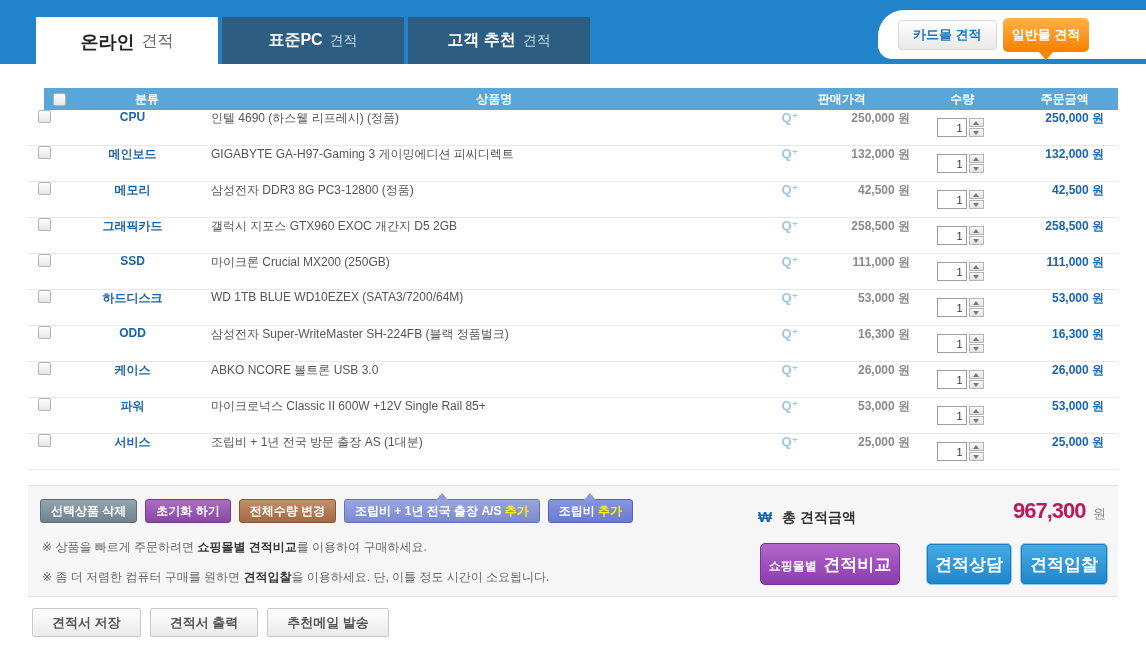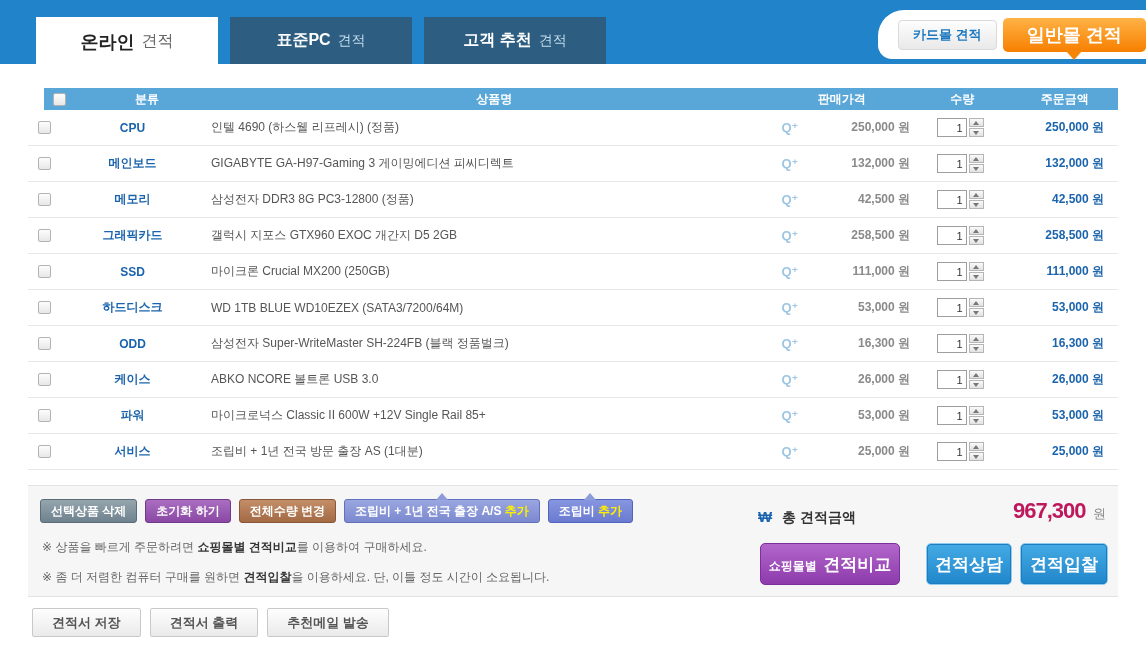--- a/index.html
+++ b/index.html
@@ -4,21 +4,21 @@
 <style>
   * { margin:0; padding:0; box-sizing:border-box; }
   html,body { width:1146px; height:664px; }
   body {
     position:relative; overflow:hidden; background:#fff;
     font-family:"Liberation Sans","DejaVu Sans",sans-serif;
   }
 
   
   .band { position:absolute; left:0; top:0; width:1146px; height:64px; background:#2183ca; }
-  .tabs { position:absolute; left:36px; top:17px; display:flex; gap:12px;text-align:center; }
+  .tabs { position:absolute; left:36px; top:17px; display:flex; gap:4px;text-align:center; }
   .tab {
     width:182px; height:47px; display:flex; align-items:center; justify-content:center;
     gap:7px; background:#2d5d80; cursor:pointer;
   }
   .tab .t-strong { font-size:16px; font-weight:bold; color:#fff; }
   .tab .t-rest   { font-size:14px; color:#c3dcec; }
   .tab.active { background:#fff; height:49px; }
   .tab.active .t-strong { color:#222; font-size:18px; }
   .tab.active .t-rest   { color:#666; font-size:16px; }
 
@@ -26,37 +26,37 @@
     position:absolute; left:878px; top:10px; width:268px; height:49px;
     background:#fff; border-radius:26px 0 0 14px;
     display:flex; align-items:center; padding-left:20px; gap:6px;
   }
   .card-btn {
     height:30px; padding:0 14px; border:1px solid #dadada; border-radius:4px;
     background:linear-gradient(#fdfdfd,#e9e9e9); color:#1b78c0;
     font-size:13px; font-weight:bold; cursor:pointer; font-family:inherit;
   }
   .general-btn {
-    position:relative; height:34px; padding:0 24px; border:0; border-radius:5px;
+    position:relative; height:34px; padding:0 9px; border:0; border-radius:5px;
     background:linear-gradient(#ffb246,#f77f00); color:#fff;
-    font-size:18px; font-weight:bold; cursor:pointer; font-family:inherit;
+    font-size:13px; font-weight:bold; cursor:pointer; font-family:inherit;
   }
   .tail-down {
     position:absolute; bottom:-8px; left:50%; margin-left:-8px; width:0; height:0;
     border-left:8px solid transparent; border-right:8px solid transparent;
     border-top:9px solid #f78504;
   }
 
   
   .qtable { position:absolute; left:28px; top:88px; width:1090px; }
   .thead {
     height:22px; background:#58a7d8; display:flex; align-items:center;
     color:#fff; font-size:12px; font-weight:bold;margin-left:16px;
   }
-  .tr { height:36px; display:flex; align-items:center; border-bottom:1px solid #e8e8e8; background:#fff; }
+  .tr { height:36px; display:flex; border-bottom:1px solid #e8e8e8; background:#fff; }
   .c-check { width:32px;  display:flex; justify-content:center; }
   .c-cat   { width:145px; text-align:center; }
   .c-prod  { width:560px; padding-left:6px; }
   .c-zoom  { width:50px;  text-align:center; }
   .c-price { width:95px;  text-align:right; }
   .c-qty   { width:100px; display:flex; justify-content:center; align-items:center; }
   .c-amt   { width:108px; text-align:right; padding-right:14px; }
   .h-priceblock { width:145px; text-align:center; } 
   .thead .c-cat, .thead .c-prod, .thead .c-qty { text-align:center; padding-left:0; justify-content:center; }
   .thead .c-amt { text-align:center; padding-right:0; }

